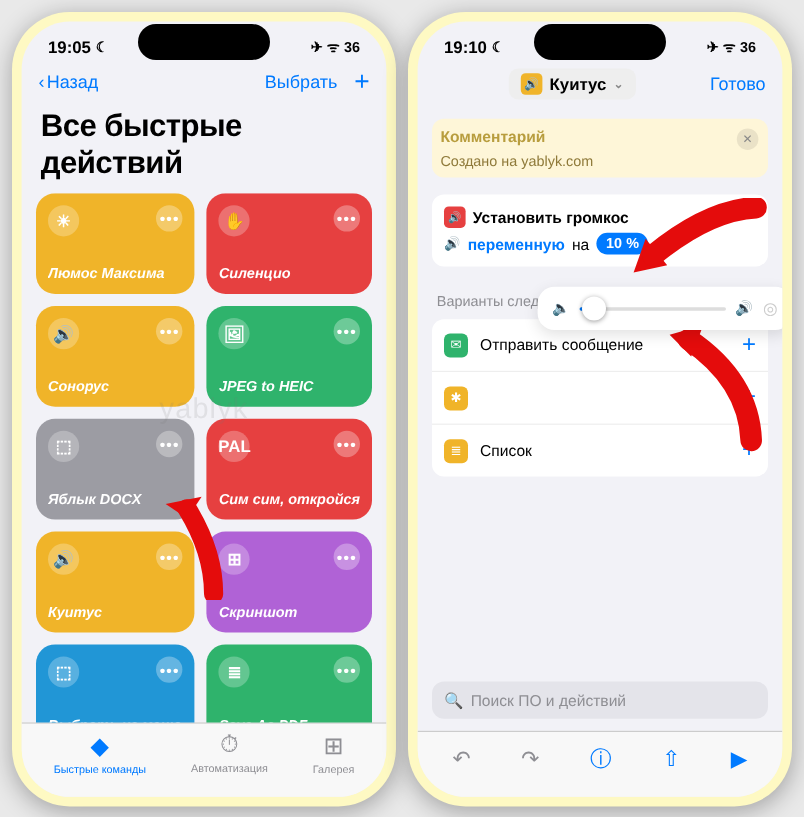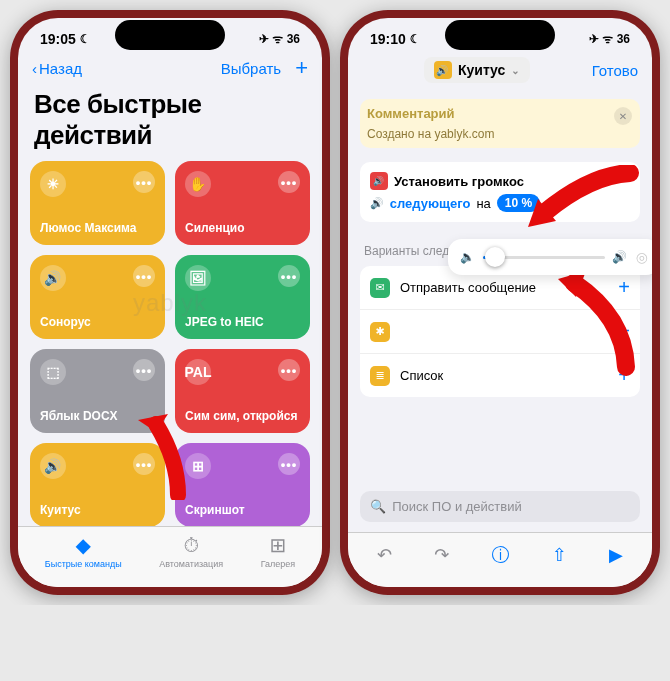--- a/index.html
+++ b/index.html
@@ -1,34 +1,34 @@
 <!DOCTYPE html>
 <html><head>
 <meta charset="utf-8">
 <style>
   * { box-sizing: border-box; margin: 0; padding: 0; font-family: -apple-system, "Helvetica Neue", Arial, sans-serif; }
   body { background: #e9e9e9; padding: 10px; display: flex; gap: 10px; justify-content: center; }
-  .phone { width: 320px; height: 585px; background: #7f1d1d; border-radius: 48px; padding: 8px; position: relative; box-shadow: 0 4px 20px rgba(0,0,0,.3); }
+  .phone { width: 320px; height: 662px; background: #fef9c3; border-radius: 48px; padding: 8px; position: relative; box-shadow: 0 4px 20px rgba(0,0,0,.3); }
   .screen { width: 100%; height: 100%; background: #f2f2f7; border-radius: 40px; overflow: hidden; position: relative; display: flex; flex-direction: column; }
   .island { position: absolute; top: 10px; left: 50%; transform: translateX(-50%); width: 110px; height: 30px; background: #000; border-radius: 20px; z-index: 100; }
   .status { display: flex; justify-content: space-between; align-items: center; padding: 12px 22px 2px; font-size: 14px; font-weight: 600; }
   .status .left, .status .right { display: flex; align-items: center; gap: 4px; }
   .status .right span { font-size: 12px; }
   .moon { font-size: 12px; }
   .nav { display: flex; justify-content: space-between; align-items: center; padding: 6px 14px; font-size: 15px; }
   .nav .back { color: #007aff; display: flex; align-items: center; gap: 2px; }
   .nav .act { color: #007aff; display: flex; align-items: center; gap: 14px; }
   .nav .plus { font-size: 22px; font-weight: 300; }
   .title { font-size: 26px; font-weight: 800; padding: 2px 16px 10px; letter-spacing: -0.5px; }
   .grid { flex: 1; overflow: hidden; padding: 0 12px; display: grid; grid-template-columns: 1fr 1fr; gap: 10px; }
   .card { border-radius: 16px; padding: 10px; color: #fff; display: flex; flex-direction: column; justify-content: space-between; height: 84px; position: relative; font-weight: 600; }
   .card .top { display: flex; justify-content: space-between; align-items: flex-start; }
   .card .ico { width: 26px; height: 26px; background: rgba(255,255,255,.25); border-radius: 13px; display: flex; align-items: center; justify-content: center; font-size: 14px; }
   .card .dots { width: 22px; height: 22px; background: rgba(255,255,255,.3); border-radius: 11px; display: flex; align-items: center; justify-content: center; font-size: 13px; letter-spacing:1px; }
-  .card .lbl { font-size: 12px; font-weight: 600; white-space: nowrap; overflow: hidden; text-overflow: ellipsis; }
+  .card .lbl { font-size: 12px; font-weight: 600; white-space: nowrap; overflow: hidden; text-overflow: ellipsis; font-style: italic; }
   .tabbar { display: flex; justify-content: space-around; align-items: center; padding: 6px 8px 18px; border-top: .5px solid #ccc; background: #f8f8f8; }
   .tab { display:flex; flex-direction:column; align-items:center; gap:2px; font-size: 9px; color:#8e8e93;}
   .tab.active { color:#007aff; }
   .tab .ti { font-size: 20px; }
 
   
   .nav2 { display: flex; justify-content: space-between; align-items: center; padding: 8px 14px; font-size: 15px; }
   .chip { display:flex; align-items:center; gap:6px; background:#eee; border-radius:8px; padding:4px 10px; font-weight:600; font-size:14px;}
   .chip .sq { width:18px; height:18px; background:#f0b429; border-radius:4px; display:flex; align-items:center; justify-content:center; color:#fff; font-size:10px;}
   .done { color:#007aff; font-weight:400;text-align:right; }
@@ -206,21 +206,21 @@
       <div class="x">✕</div>
     </div>
 
     <div class="action">
       <div class="row1">
         <div class="aico">🔊</div>
         <span>Установить громкос</span>
       </div>
       <div class="row2">
         <span style="color:#007aff;font-size:11px">🔊</span>
-        <span class="link">следующего</span>
+        <span class="link">переменную</span>
         <span>на</span>
         <span class="pill">10 %</span>
       </div>
     </div>
 
     <div class="slider">
       <span class="spk">🔈</span>
       <div class="track">
         <div class="fill"></div>
         <div class="knob"></div>

